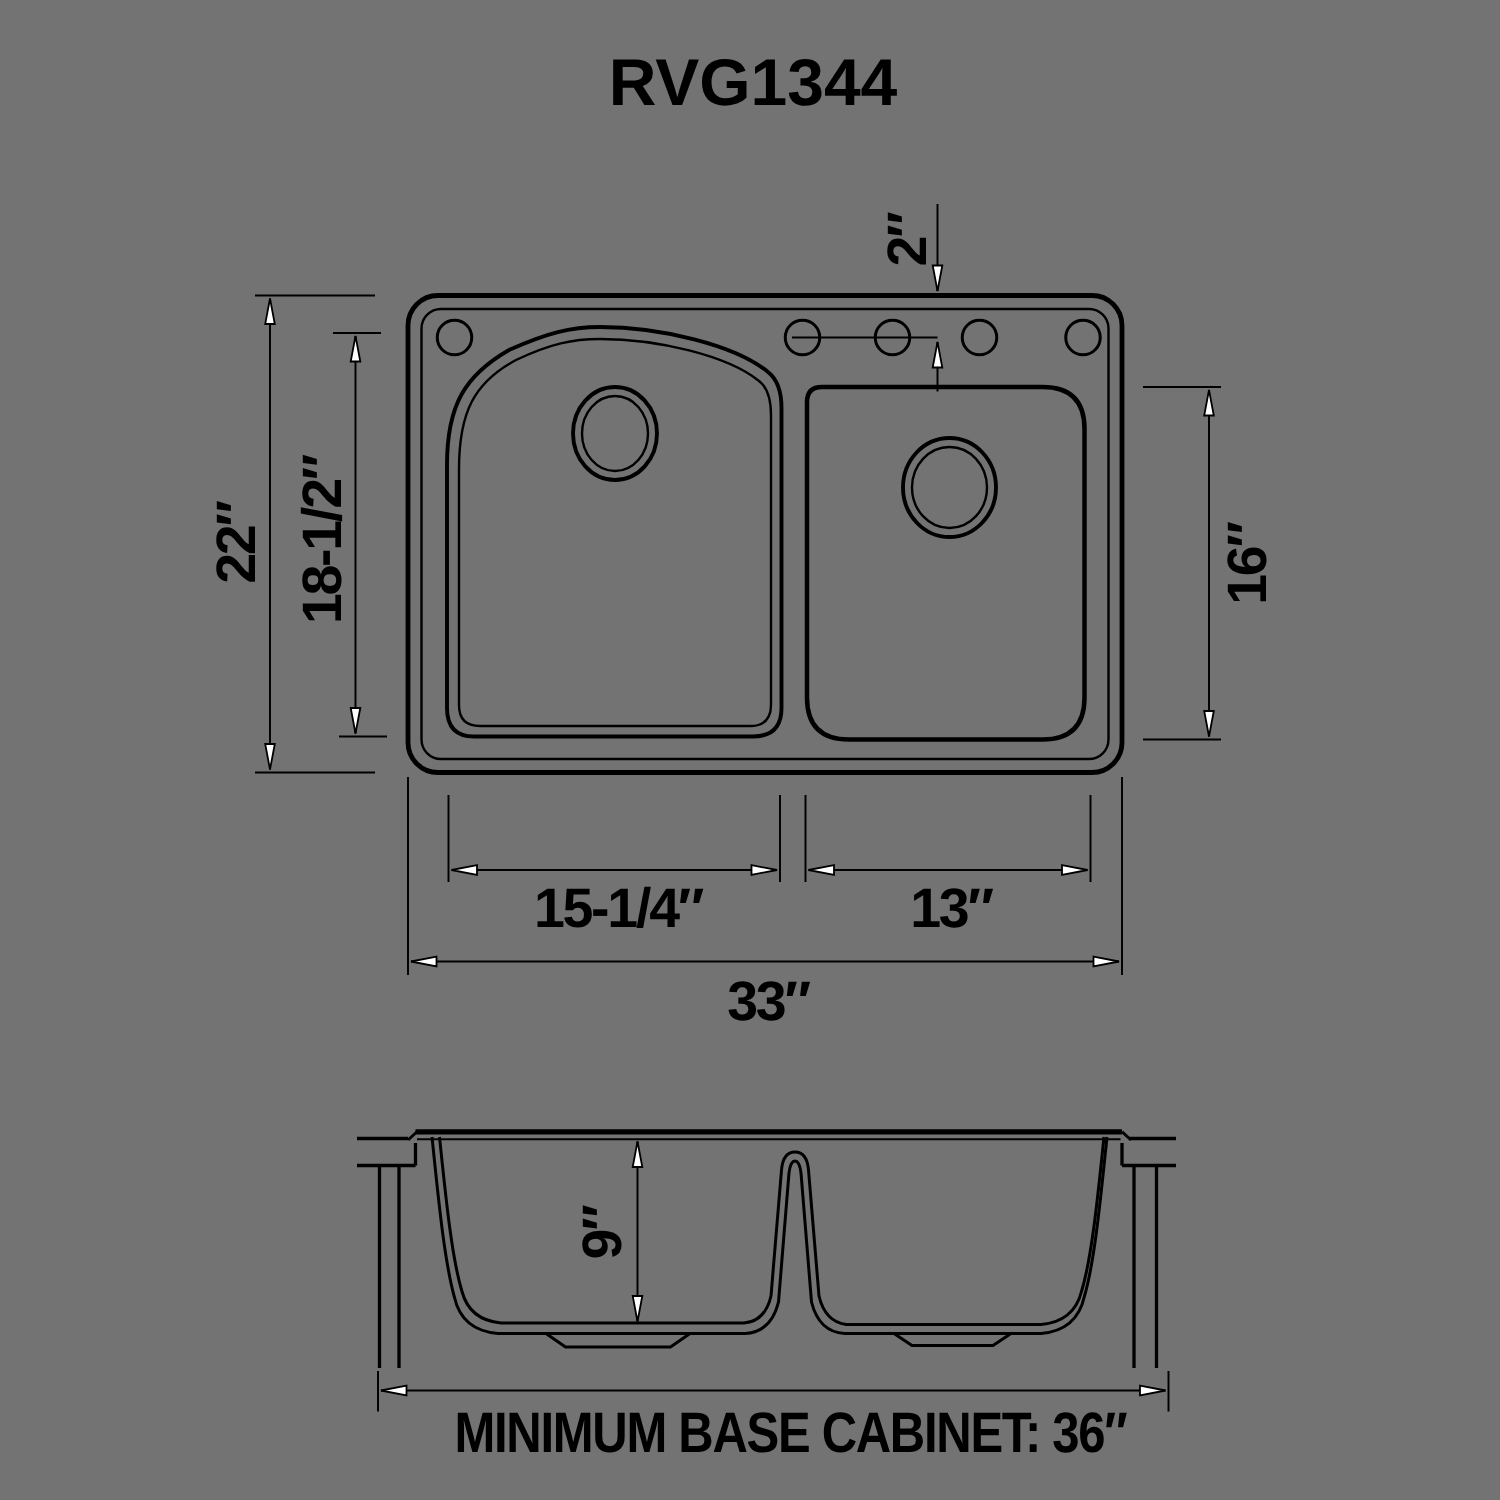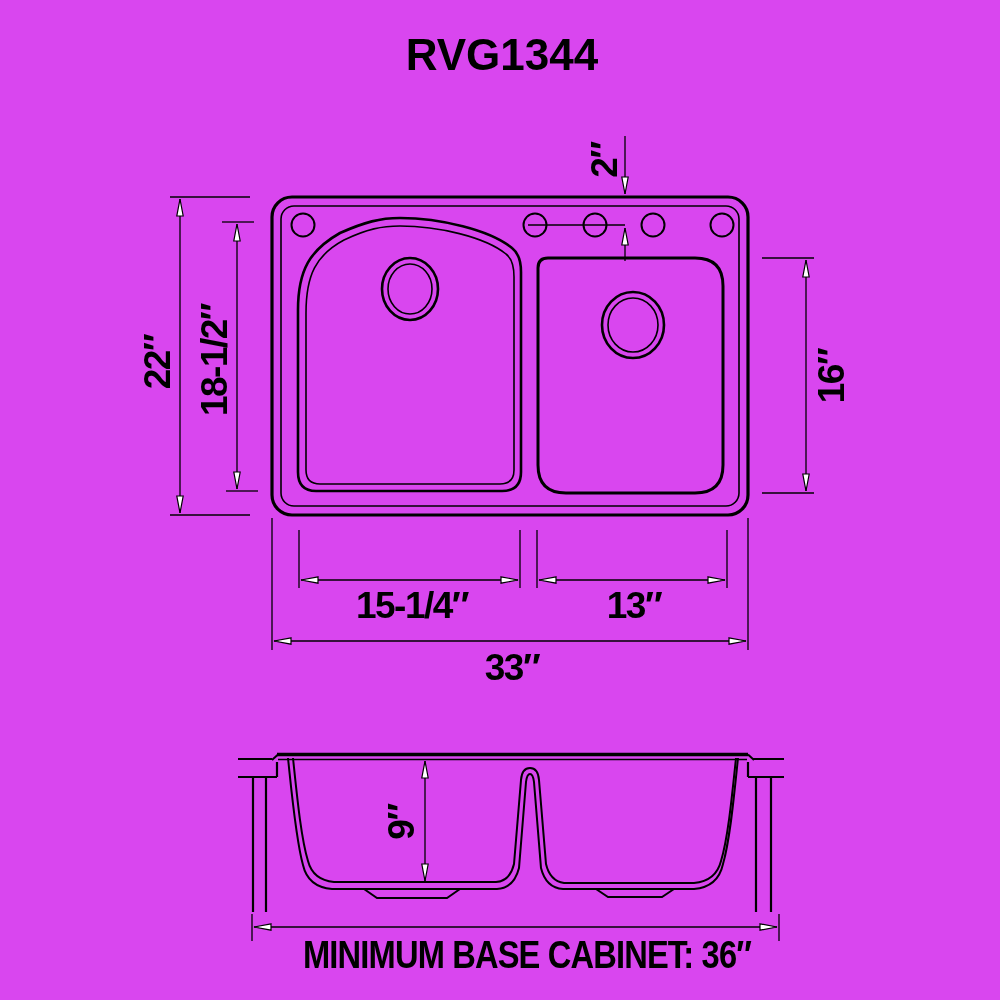--- a/index.html
+++ b/index.html
@@ -1,16 +1,16 @@
 <!DOCTYPE html>
 <html><head>
 <meta charset="utf-8">
 <style>
   html,body{margin:0;padding:0;background:#ffffff;}
-  .stage{width:1000px;height:1000px;position:relative;background:#d946ef;overflow:hidden;}
+  .stage{width:1000px;height:1000px;position:relative;background:#737373;overflow:hidden;}
   svg{display:block;}
   .ln{stroke:#000;fill:none;}
   .thin{stroke-width:1.3;}
   .med{stroke-width:2;}
   .thick{stroke-width:3.2;}
   text{fill:#000;font-family:"Liberation Sans","DejaVu Sans",sans-serif;font-weight:bold;}
   .t-title{font-size:44px;}
   .t-dim{font-size:37px;letter-spacing:-1.5px;}
   .t-cap{font-size:38px;letter-spacing:-1px;}
 </style>

